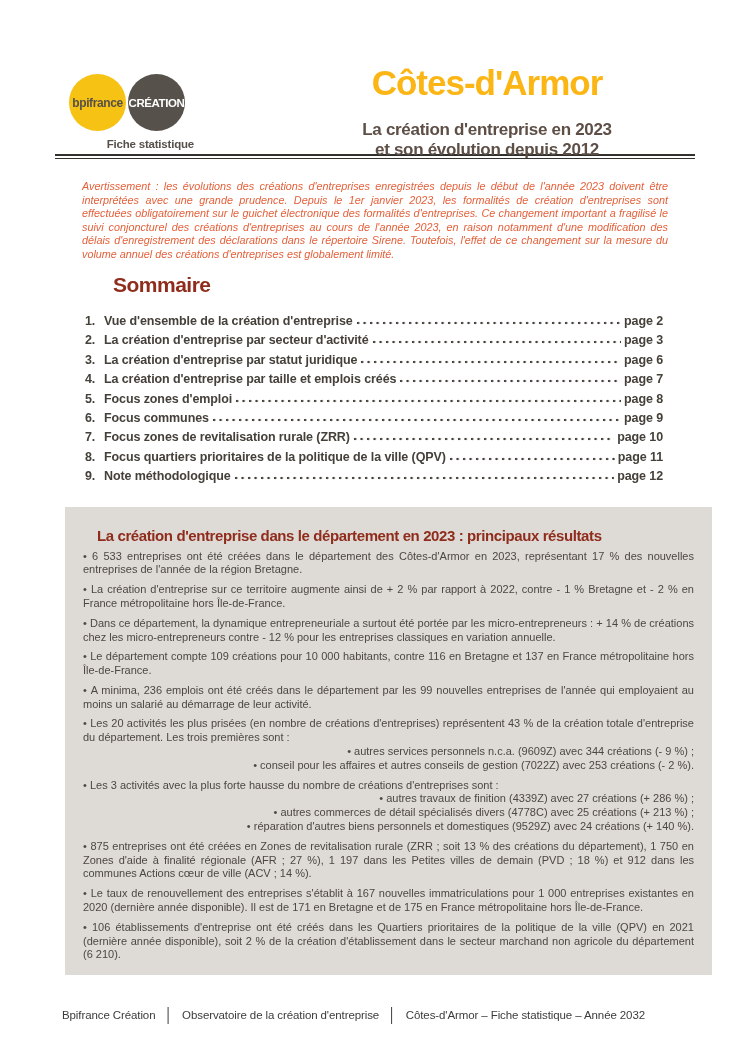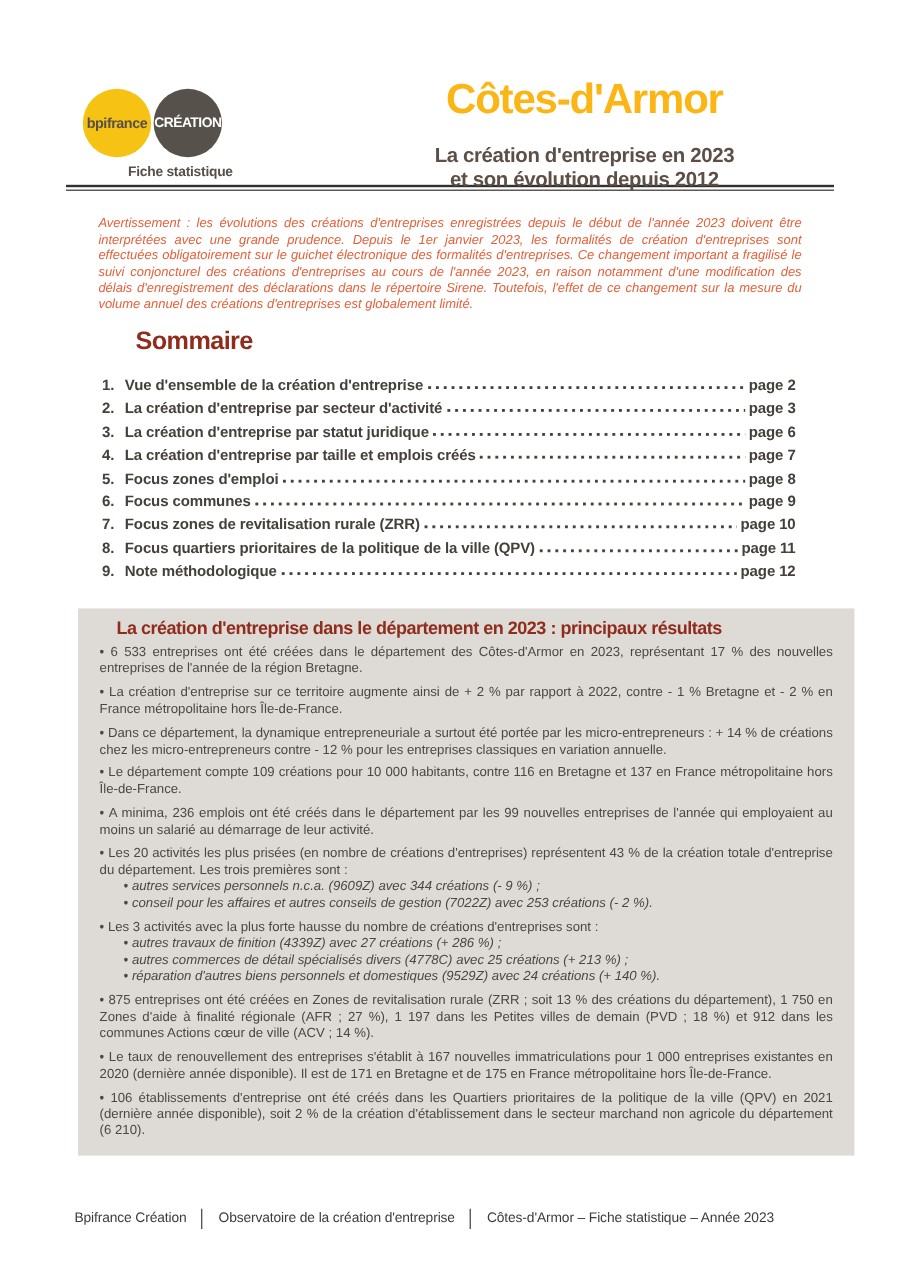--- a/index.html
+++ b/index.html
@@ -50,31 +50,31 @@
   .toc-label { white-space:nowrap; }
   .toc-dots {
     flex:1; height:12px; margin:0 3px;
     background-image:radial-gradient(circle at 2px 10px, #45403a 1.1px, transparent 1.6px);
     background-size:6.5px 12px; background-repeat:repeat-x;
   }
   .toc-page { white-space:nowrap; }
 
   
   .results-box {
-    margin:19px 38px 0 65px; background:#dedad6; padding:7px 18px 13px 18px;
+    margin:19px 38px 0 65px; background:#dedad6; padding:19px 18px 13px 18px;
   }
   .results-heading {
     margin:1px 0 3px 14px; font-size:15px; font-weight:bold; color:#8f2c1c; letter-spacing:-0.4px;
   }
   .bullet {
     margin-top:6px; font-size:11px; line-height:13.8px; color:#4c4742; text-align:justify;
   }
   .bullet::before { content:"\2022\00a0"; }
   .sub-bullet {
-    margin-left:20px; font-size:11px; line-height:13.8px; color:#4c4742; text-align:left;font-style:italic;
+    margin-left:20px; font-size:11px; line-height:13.8px; color:#4c4742; text-align:right;
   }
   .sub-bullet::before { content:"\2022\00a0"; }
 
   
   .footer {
     position:absolute; left:62px; top:1007px; display:flex; align-items:center;
     font-size:11.5px; color:#3c3c3c; letter-spacing:-0.1px;
   }
   .footer-sep { margin:0 9px; font-size:14px; font-weight:300; color:#3c3c3c; }
   .footer-sep::before { content:"\2502"; }
@@ -181,16 +181,16 @@
         <div class="bullet">Le taux de renouvellement des entreprises s'établit à 167 nouvelles immatriculations pour 1 000 entreprises existantes en 2020 (dernière année disponible). Il est de 171 en Bretagne et de 175 en France métropolitaine hors Île-de-France.</div>
         <div class="bullet">106 établissements d'entreprise ont été créés dans les Quartiers prioritaires de la politique de la ville (QPV) en 2021 (dernière année disponible), soit 2 % de la création d'établissement dans le secteur marchand non agricole du département (6 210).</div>
       </div>
   </div>
 
   <div class="footer">
       <span class="footer-part">Bpifrance Création</span>
       <span class="footer-sep"></span>
       <span class="footer-part">Observatoire de la création d'entreprise</span>
       <span class="footer-sep"></span>
-      <span class="footer-part">Côtes-d'Armor – Fiche statistique – Année 2023</span>
+      <span class="footer-part">Côtes-d'Armor – Fiche statistique – Année 2032</span>
     </div>
 
 </div>
 
 </body></html>

